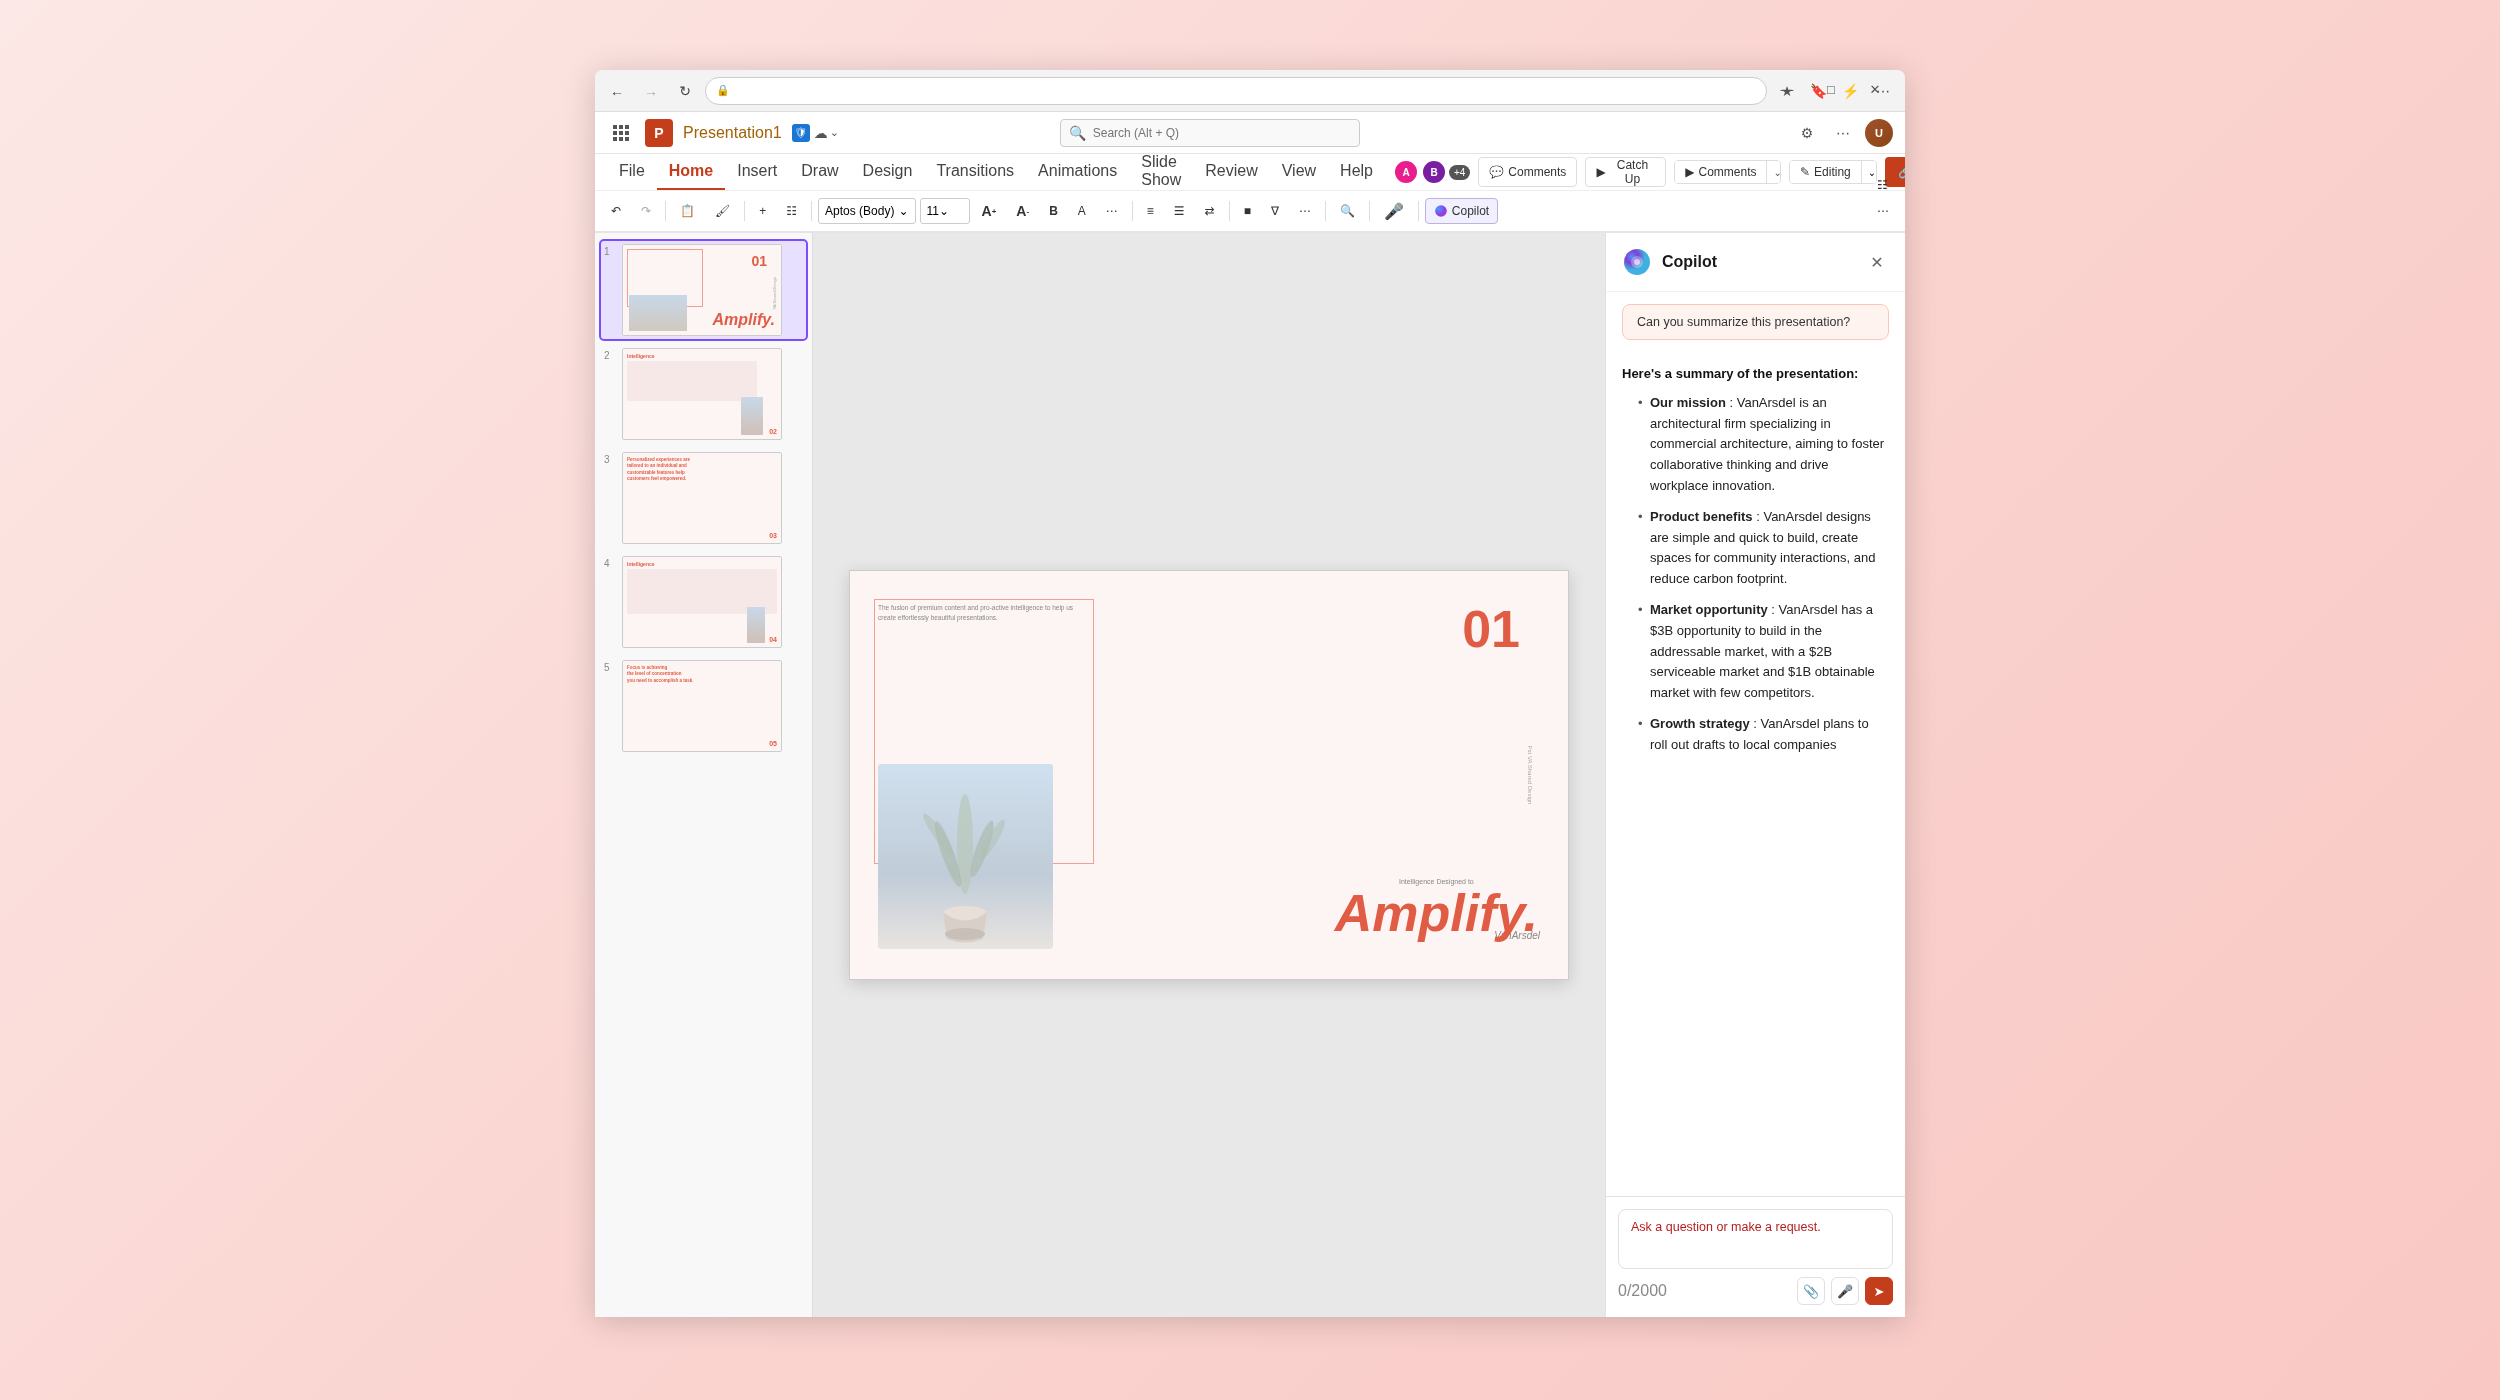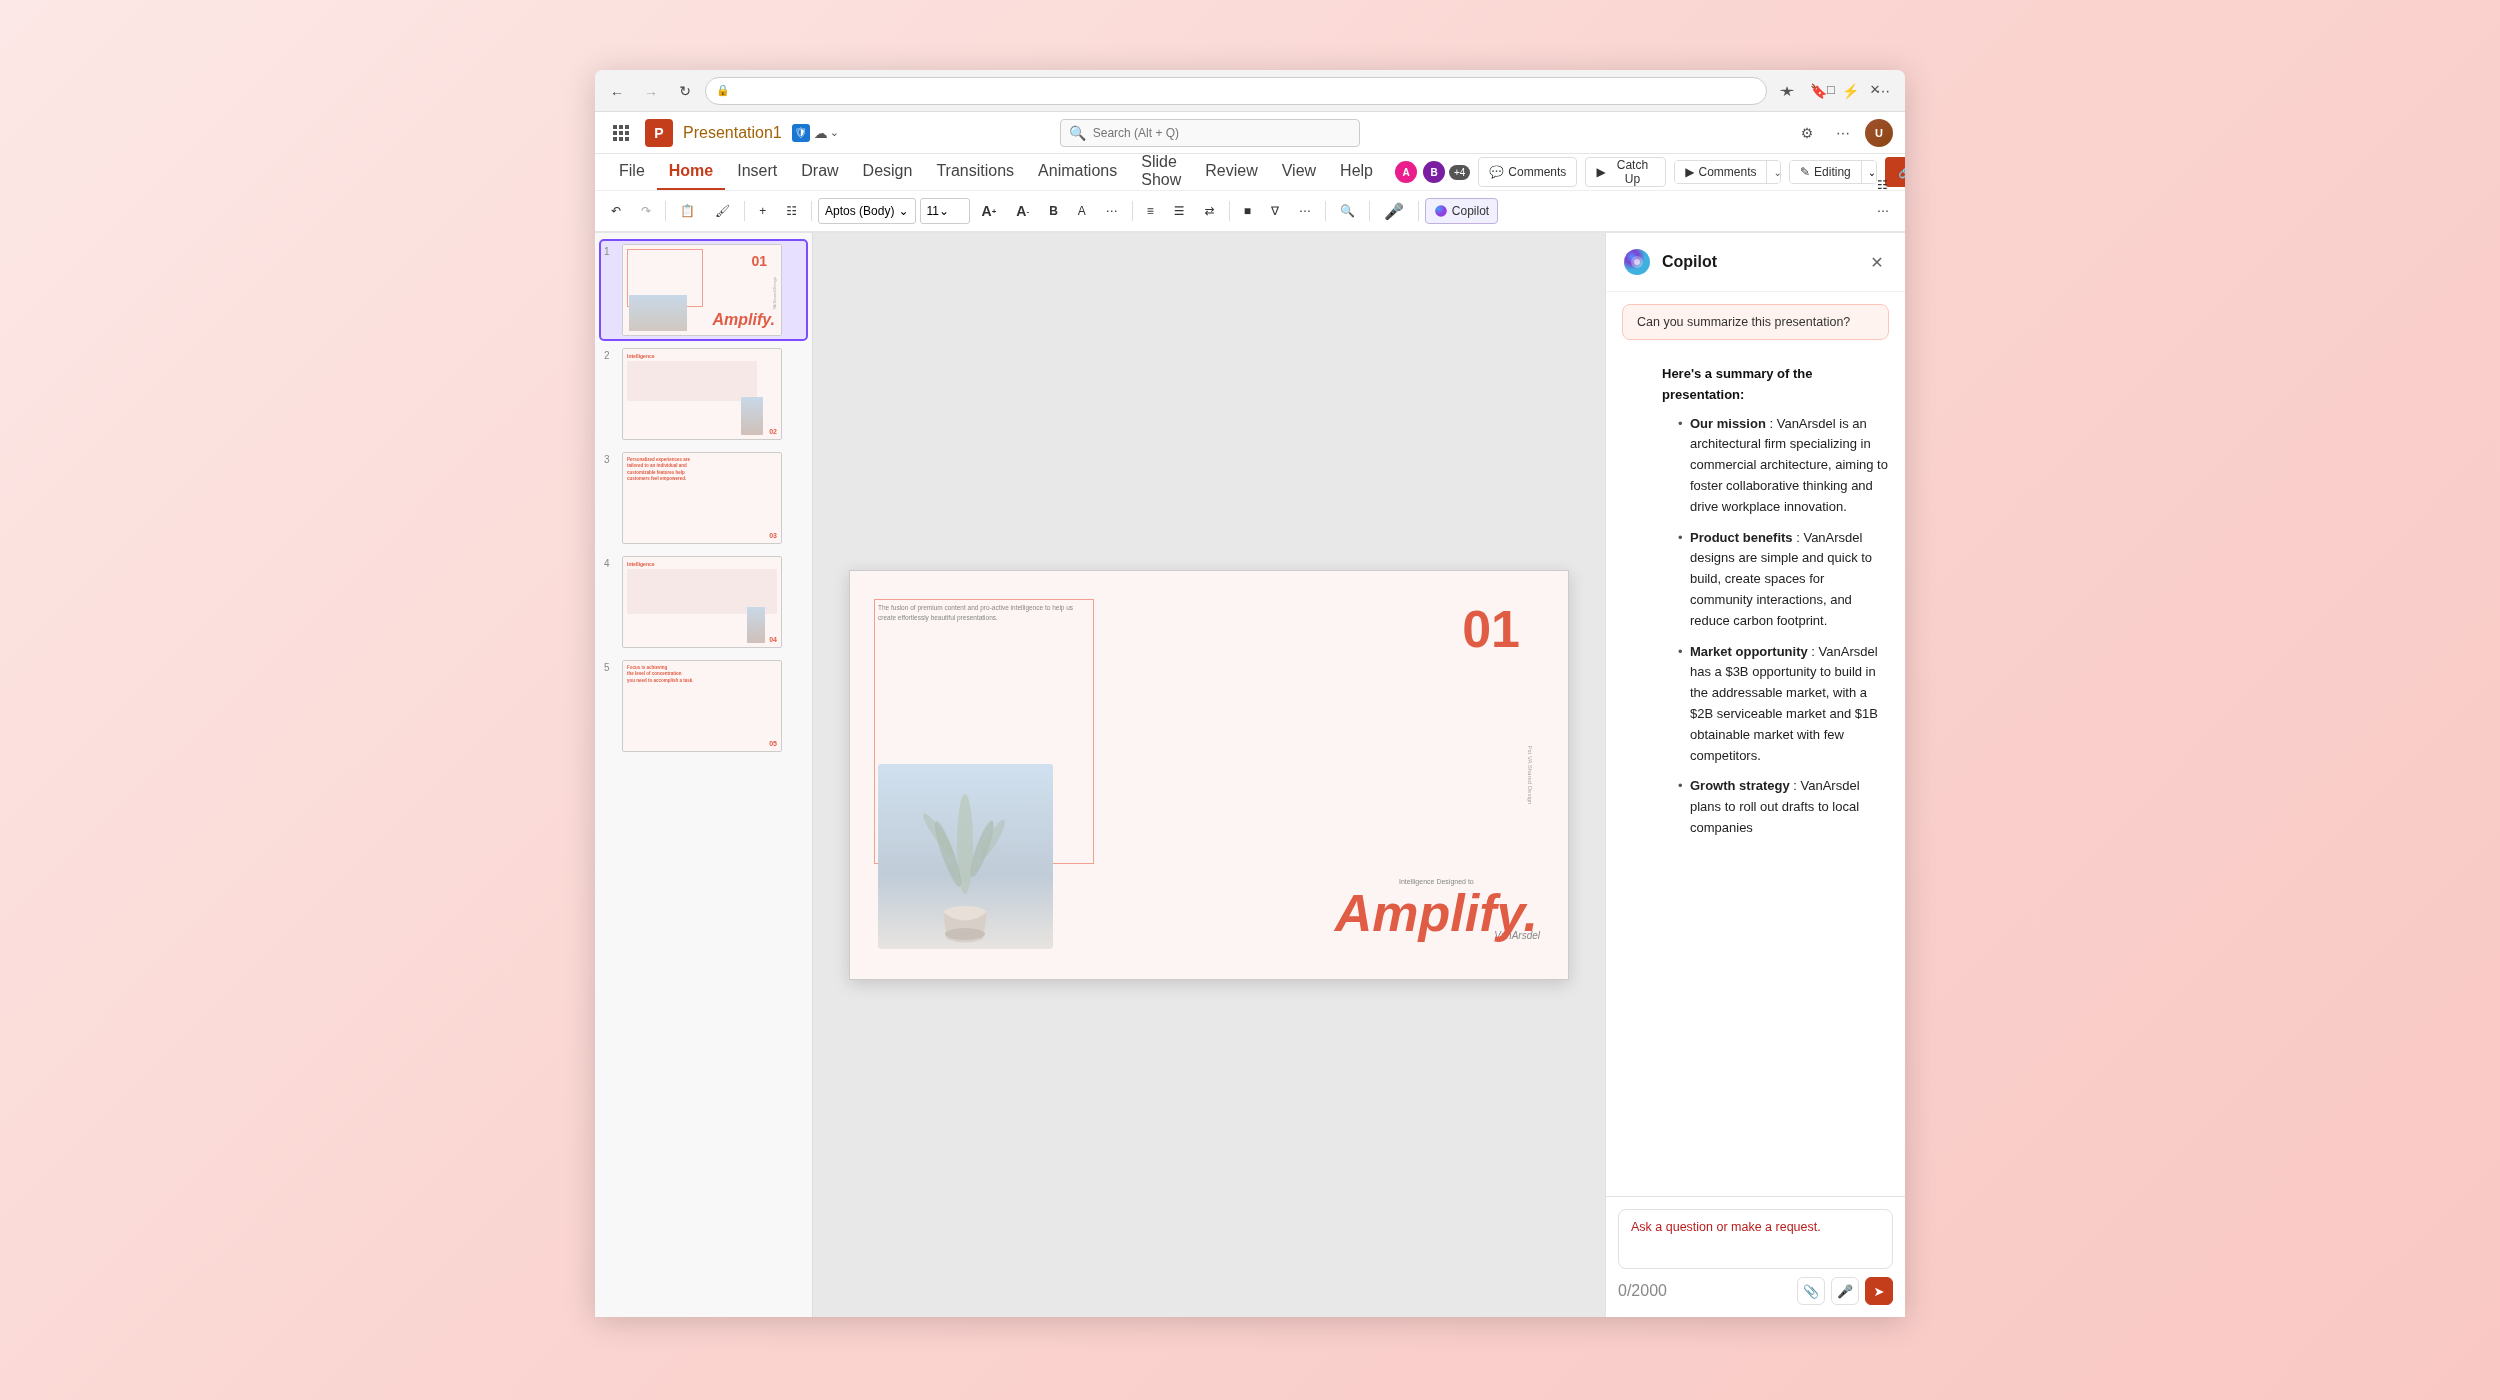--- a/index.html
+++ b/index.html
@@ -373,21 +373,20 @@
       cursor: pointer;
     }
 
     .copilot-content {
       flex: 1;
       padding: 12px 16px;
       overflow-y: auto;
       font-size: 13px;
       line-height: 1.6;
       color: #222;
-      margin-left: 40px;
     }
 
     .copilot-content h4 {
       margin-bottom: 8px; font-size: 13px; color: #111;
     }
 
     .copilot-content ul {
       padding-left: 16px; list-style: none;
     }
 

